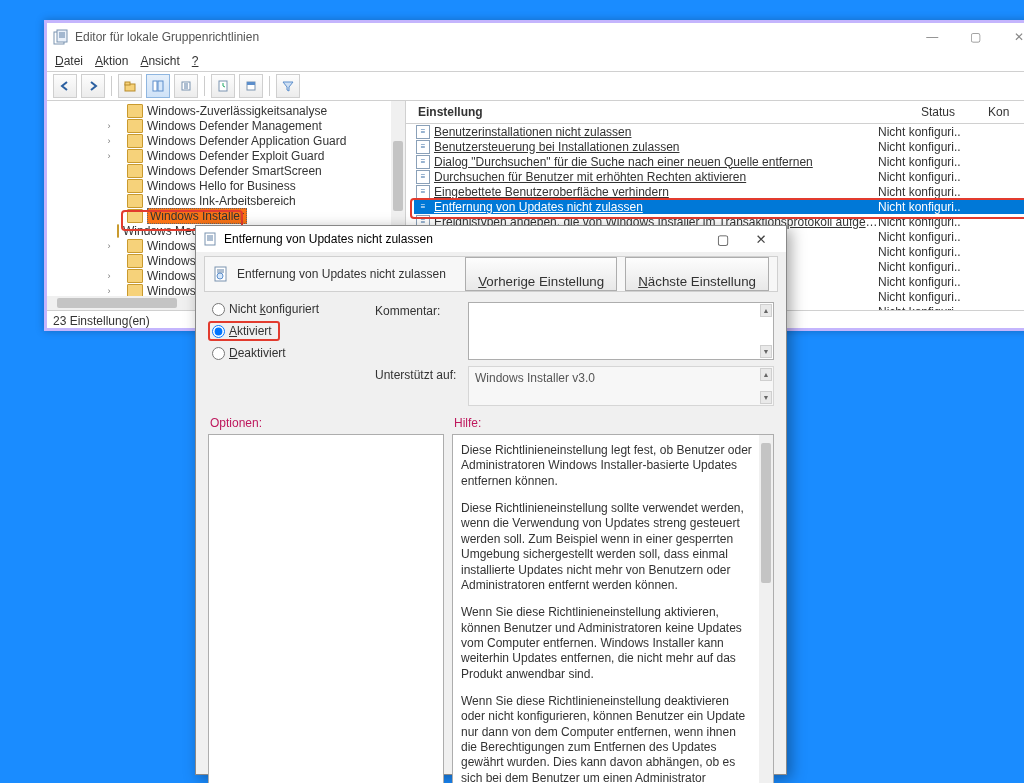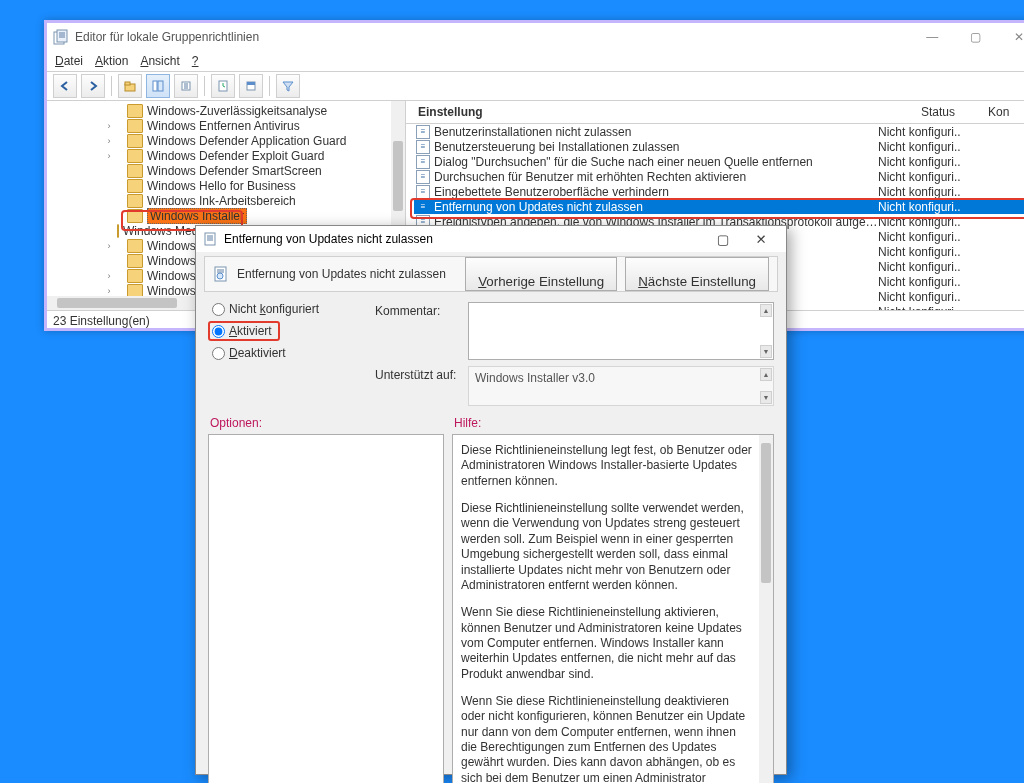--- a/index.html
+++ b/index.html
@@ -190,21 +190,21 @@
     height: 15px;
     color: #333;
   }
   .list-row .li-icon {
     width: 12px; height: 12px; margin-left: 10px; margin-right: 4px;
     background: #fff;
     border: 1px solid #8aa0b8;
     display:inline-flex;align-items:center;justify-content:center;
     font-size:8px;color:#3a6ea5;
   }
-  .list-row .txt { flex: 0 0 444px; white-space: nowrap; overflow:hidden; text-overflow:ellipsis; }
+  .list-row .txt { flex: 0 0 444px; white-space: nowrap; overflow:hidden; text-overflow:ellipsis;text-decoration:underline; }
   .list-row .stat { flex: 0 0 100px; white-space: nowrap; overflow:hidden; }
   .list-row.sel-bg { position: relative; }
   .list-row.sel-bg::before {
     content:"";
     position:absolute;
     left:8px; right:0; top:0; bottom:0;
     background:#0078d7;
     z-index:-1;
   }
   .list-row.sel-bg { z-index:0; }
@@ -453,21 +453,21 @@
     <div class="tree-pane">
       <div class="tree-inner" id="tree-inner">
           <div class="tree-row">
             <span class="exp"></span>
             <span class="fi"></span>
             <span>Windows-Zuverlässigkeitsanalyse</span>
           </div>
           <div class="tree-row">
             <span class="exp">›</span>
             <span class="fi"></span>
-            <span>Windows Entfernen Antivirus</span>
+            <span>Windows Defender Management</span>
           </div>
           <div class="tree-row">
             <span class="exp">›</span>
             <span class="fi"></span>
             <span>Windows Defender Application Guard</span>
           </div>
           <div class="tree-row">
             <span class="exp">›</span>
             <span class="fi"></span>
             <span>Windows Defender Exploit Guard</span>

